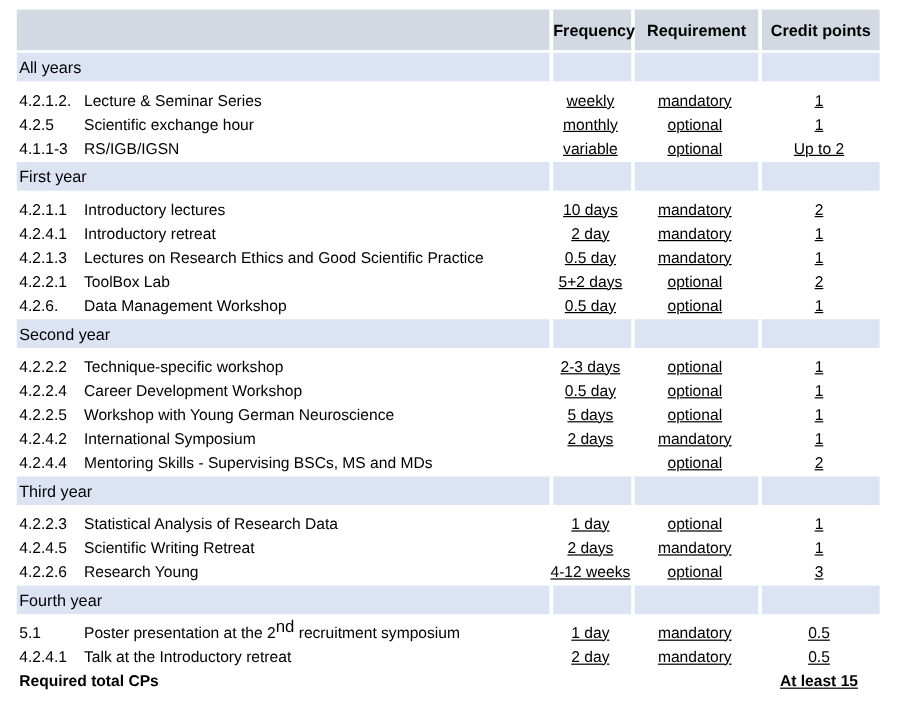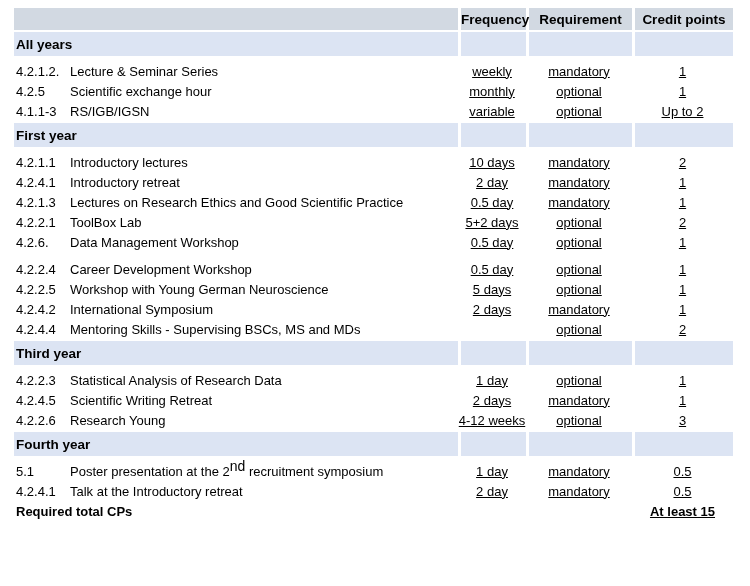--- a/index.html
+++ b/index.html
@@ -13,26 +13,26 @@
   }
   .wrap { padding: 8px 17px 0 14px; }
   table.cp-table {
     border-collapse: separate; border-spacing: 0;
     table-layout: fixed; width: 719px;
   }
   td { padding: 0; font-size: 13px; color: #000; vertical-align: middle; }
 
   tr.head td {
     background: var(--header-bg, #d2d9e2);
-    height: 22px; font-weight: bold; font-size: 13.5px;
+    height: 34px; font-weight: bold; font-size: 13.5px;
     text-align: center; white-space: nowrap;
   }
   tr.band td { background: var(--section-bg, #dce4f3); height: 24px; }
   tr.band td.title {
-    font-weight: bold; font-size: 13.5px; text-align: left; padding-left: 2px;
+    font-weight: normal; font-size: 13.5px; text-align: left; padding-left: 2px;
   }
   td.vsep { border-left: 3px solid #ffffff; }
 
   tr.item td { height: 20px; }
   td.code { padding-left: 2px; white-space: nowrap; }
   td.desc { white-space: nowrap; }
   td.c { text-align: center; white-space: nowrap; text-decoration: underline; }
 
   tr.gap2 td { height: 2px; background: #fff; }
   tr.gap5 td { height: 5px; background: #fff; }
@@ -141,24 +141,37 @@
     <td class="code">4.2.6.</td>
     <td class="desc">Data Management Workshop</td>
     <td class="c">0.5 day</td>
     <td class="c">optional</td>
     <td class="c">1</td>
   </tr>
   <tr class="gap2">
           <td colspan="5"></td>
         </tr>
 
-  <tr class="gap5">
-          <td colspan="5"></td>
-        </tr>
-
+  <tr class="band">
+    <td colspan="2" class="title">Second year</td>
+    <td class="vsep"></td>
+    <td class="vsep"></td>
+    <td class="vsep"></td>
+  </tr>
+  <tr class="gap5">
+          <td colspan="5"></td>
+        </tr>
+
+  <tr class="item">
+    <td class="code">4.2.2.2</td>
+    <td class="desc">Technique-specific workshop</td>
+    <td class="c">2-3 days</td>
+    <td class="c">optional</td>
+    <td class="c">1</td>
+  </tr>
   <tr class="item">
     <td class="code">4.2.2.4</td>
     <td class="desc">Career Development Workshop</td>
     <td class="c">0.5 day</td>
     <td class="c">optional</td>
     <td class="c">1</td>
   </tr>
   <tr class="item">
     <td class="code">4.2.2.5</td>
     <td class="desc">Workshop with Young German Neuroscience</td>

